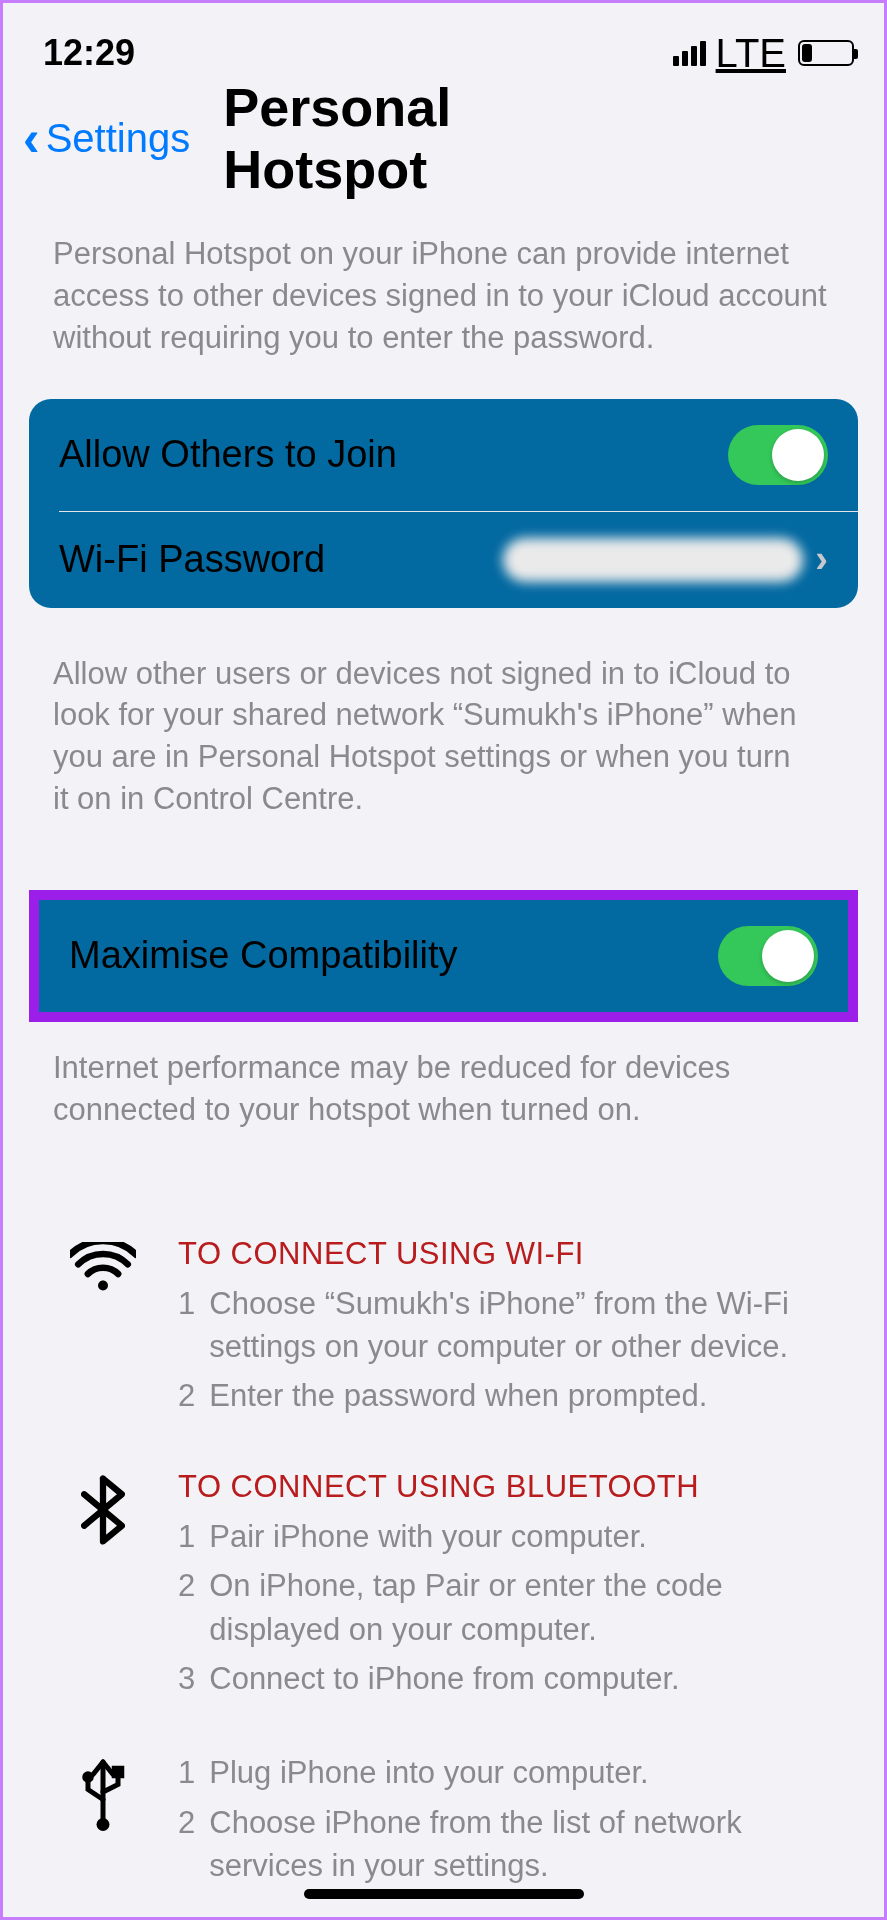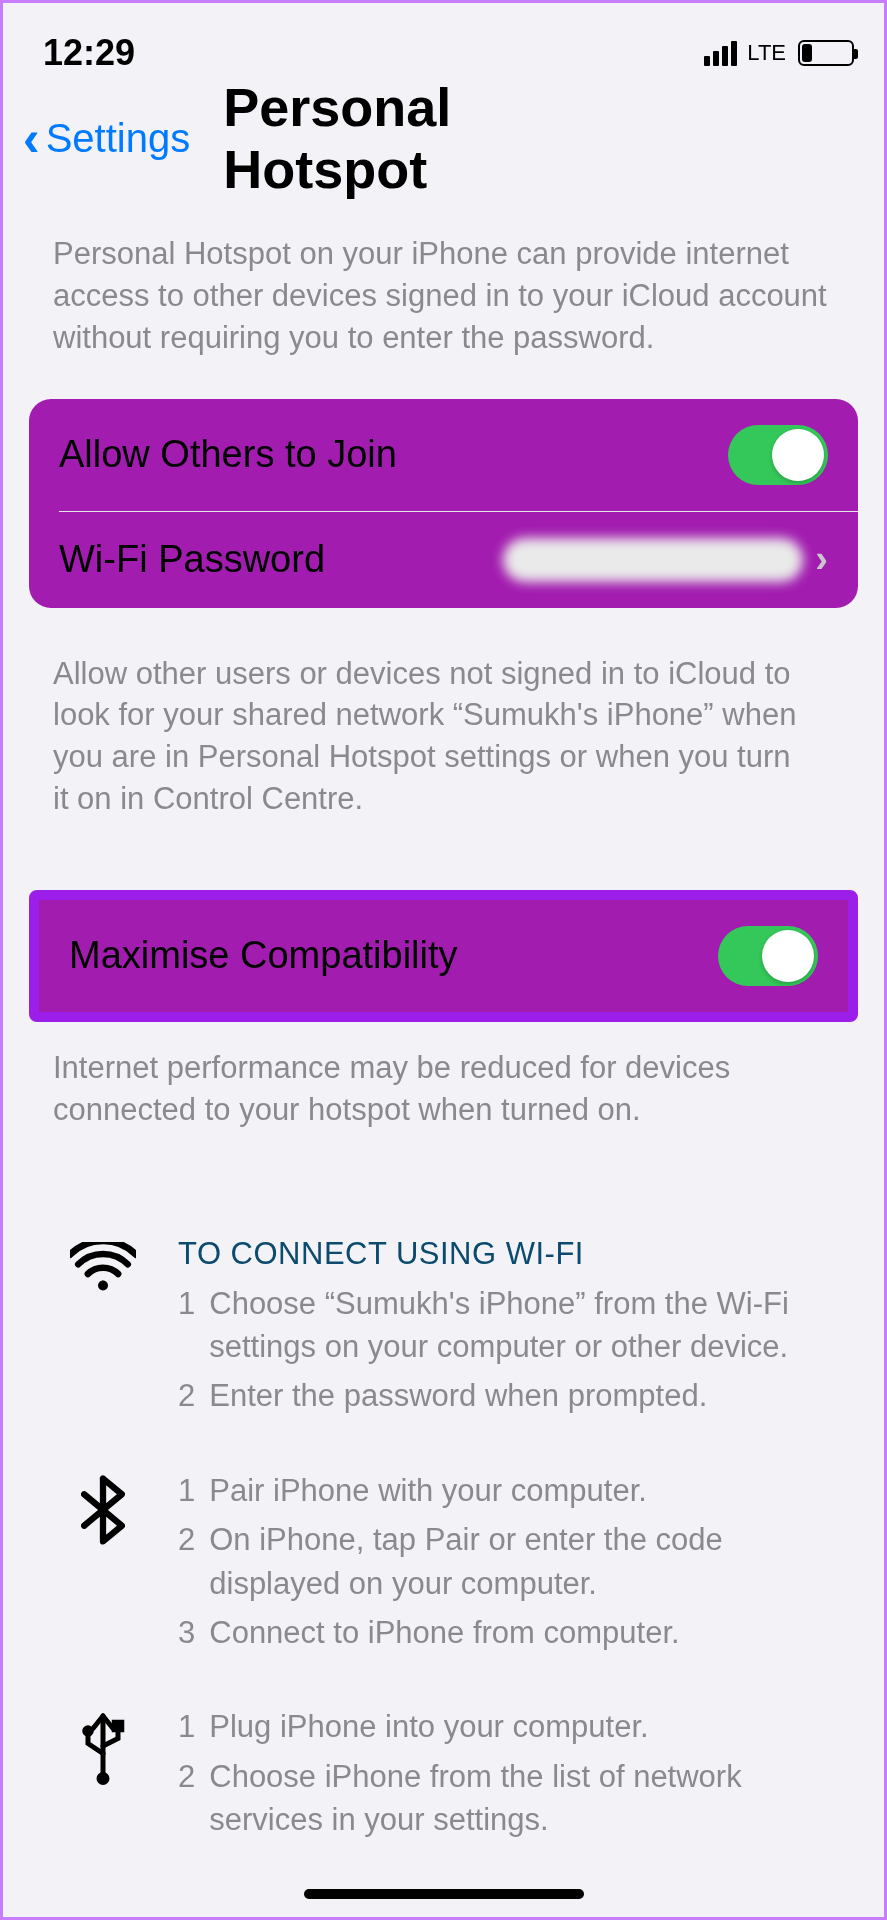--- a/index.html
+++ b/index.html
@@ -38,23 +38,24 @@
   .signal-bars span {
     width: 6px;
     background: #000;
     border-radius: 1px;
   }
   .signal-bars span:nth-child(1){height:10px;}
   .signal-bars span:nth-child(2){height:15px;}
   .signal-bars span:nth-child(3){height:20px;}
   .signal-bars span:nth-child(4){height:25px;}
   .lte {
-    font-size: 22px;
+    font-size: 40px;
     font-weight: 500;
     margin-left: 4px;
+    text-decoration: underline;
   }
   .battery {
     width: 56px; height: 26px;
     border: 2.5px solid #000;
     border-radius: 6px;
     position: relative;
     margin-left: 6px;
   }
   .battery::after {
     content:'';
@@ -106,21 +107,21 @@
   .desc {
     color: #8a8a8e;
     font-size: 31px;
     line-height: 1.35;
     padding: 40px 40px 20px 50px;
   }
   .desc.below { padding: 25px 74px 30px 50px; }
 
   
   .card {
-    background: #a21caf;
+    background: #0369a1;
     border-radius: 22px;
     margin: 20px 26px;
     overflow: hidden;
   }
   .row {
     display:flex;
     align-items:center;
     justify-content:space-between;
     padding: 26px 30px;
     font-size: 38px;
@@ -164,21 +165,21 @@
     width: 52px; height: 52px;
     background:#fff;
     border-radius:50%;
     box-shadow: 0 2px 4px rgba(0,0,0,0.2);
   }
 
   
   .highlight-wrap {
     margin: 40px 26px 0 26px;
     border: 10px solid #9b1fe8;
-    border-radius: 8px;
+    border-radius: 0;
     padding: 0;
   }
   .highlight-wrap .card {
     margin: 0;
     border-radius: 0;
   }
 
   
   .instructions {
     padding: 30px 50px 20px 60px;
@@ -190,21 +191,21 @@
   }
   .instr-icon {
     width: 80px;
     flex-shrink:0;
     display:flex;
     justify-content:center;
     padding-top: 6px;
   }
   .instr-body { flex:1; }
   .instr-title {
-    color:#0c4a6e;
+    color:#b91c1c;
     font-size: 31px;
     letter-spacing: 0.5px;
     margin-bottom: 10px;
   }
   .instr-step {
     display:flex;
     gap: 14px;
     color:#8a8a8e;
     font-size: 31px;
     line-height: 1.4;
@@ -312,20 +313,21 @@
       </div>
     </div>
 
     <div class="instr-block">
       <div class="instr-icon">
         <svg width="44" height="70" viewBox="0 0 14 22">
           <path d="M7 1 L7 21 L13 16 L1 6 M7 1 L13 6 L1 16" stroke="#000" stroke-width="2" fill="none" stroke-linejoin="round" stroke-linecap="round"></path>
         </svg>
       </div>
       <div class="instr-body">
+        <div class="instr-title">TO CONNECT USING BLUETOOTH</div>
         <div class="instr-step">
             <span class="num">1</span>
             <span>Pair iPhone with your computer.</span>
           </div>
         <div class="instr-step">
             <span class="num">2</span>
             <span>On iPhone, tap Pair or enter the code displayed on your computer.</span>
           </div>
         <div class="instr-step">
             <span class="num">3</span>

